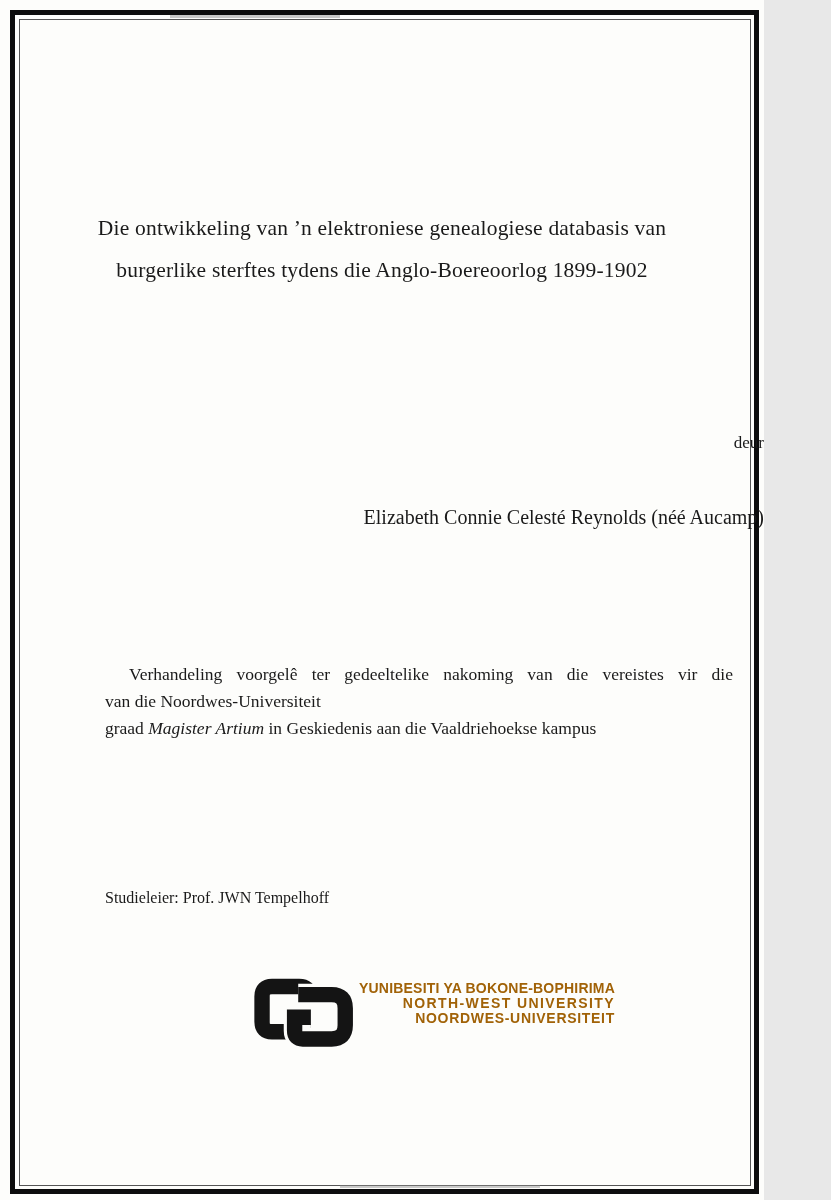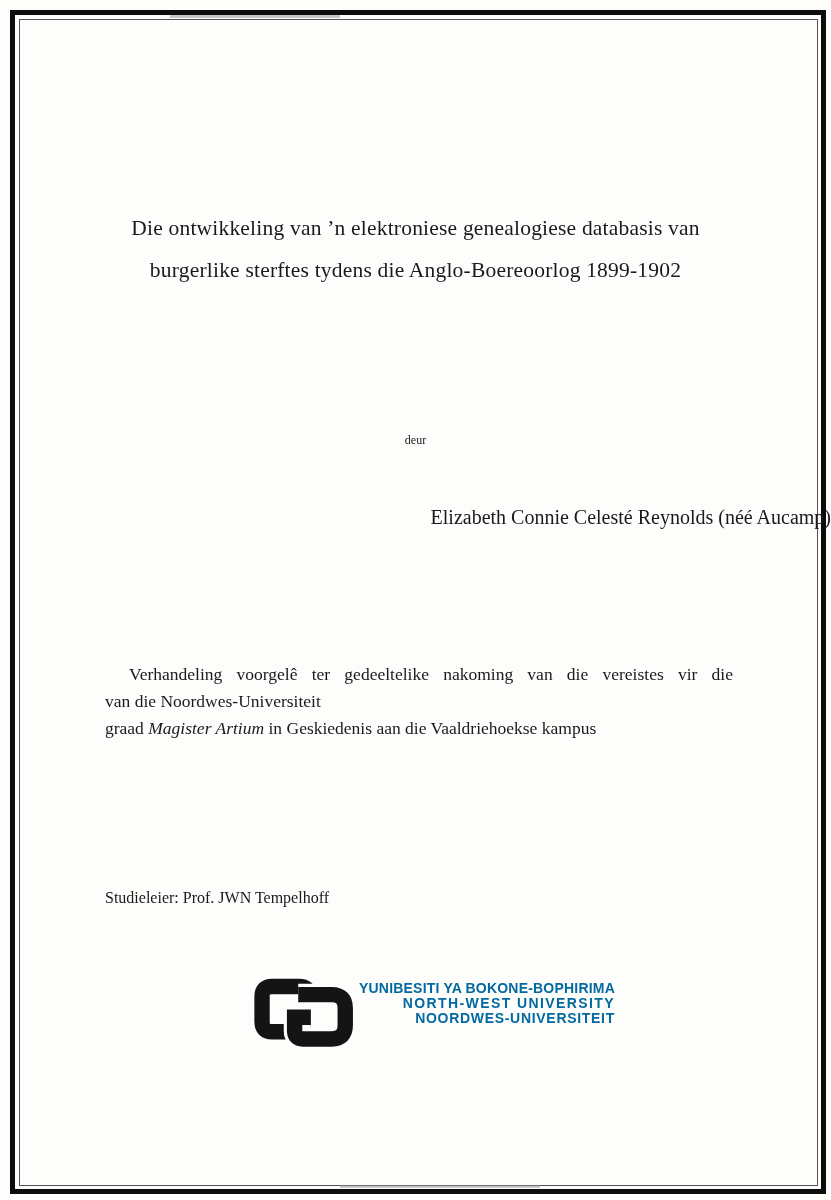--- a/index.html
+++ b/index.html
@@ -2,21 +2,21 @@
 <html><head>
 <meta charset="utf-8">
 <style>
   html, body {
     margin: 0;
     padding: 0;
     background: #e8e8e8;
   }
   .page {
     position: relative;
-    width: 831px;
+    width: 764px;
     height: 1200px;
     background: #fdfdfb;
     overflow: hidden;
     font-family: "Liberation Serif", serif;
     color: #1a1a1a;
   }
   
   .frame-thick {
     position: absolute;
     top: 10px; left: 10px; right: 5px; bottom: 6px;
@@ -46,22 +46,22 @@
     top: 207px; left: 60px; right: 60px;
     text-align: center;
     font-size: 21.5px;
     line-height: 42px;
     letter-spacing: 0.2px;
   }
 
   .byline {
     position: absolute;
     top: 433px; left: 0; right: 0;
-    text-align: center;
-    font-size: 12px;
+    text-align: right;
+    font-size: 17px;
   }
 
   .author {
     position: absolute;
     top: 506px; left: 0; right: 0;
     text-align: right;
     font-size: 20px;
   }
 
   .statement {
@@ -99,21 +99,21 @@
   .logo-text {
     display: flex;
     flex-direction: column;
     align-items: flex-end;
     margin-left: 2px;
     padding-top: 11px;
     font-family: "Liberation Sans", sans-serif;
     font-weight: 700;
     font-size: 14px;
     line-height: 15px;
-    color: #0369a1;
+    color: #a16207;
     white-space: nowrap;
   }
   .logo-text .l1 { letter-spacing: 0.2px; }
   .logo-text .l2 { letter-spacing: 1.4px; }
   .logo-text .l3 { letter-spacing: 0.7px; }
 </style>
 </head>
 <body>
 
 <div class="page">

